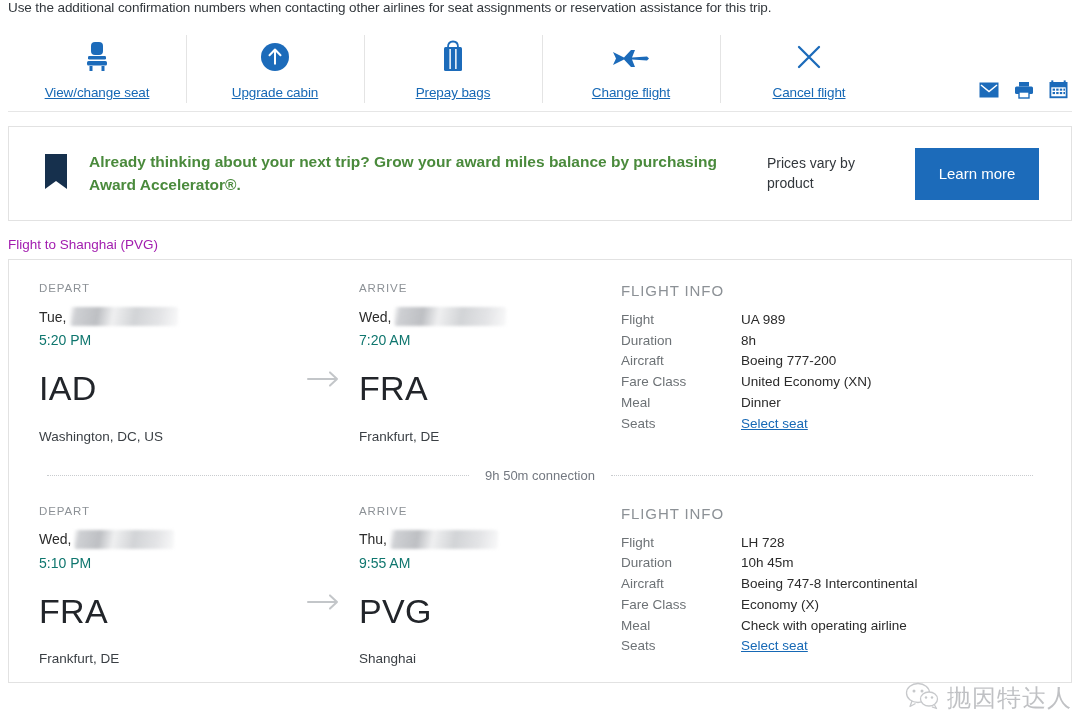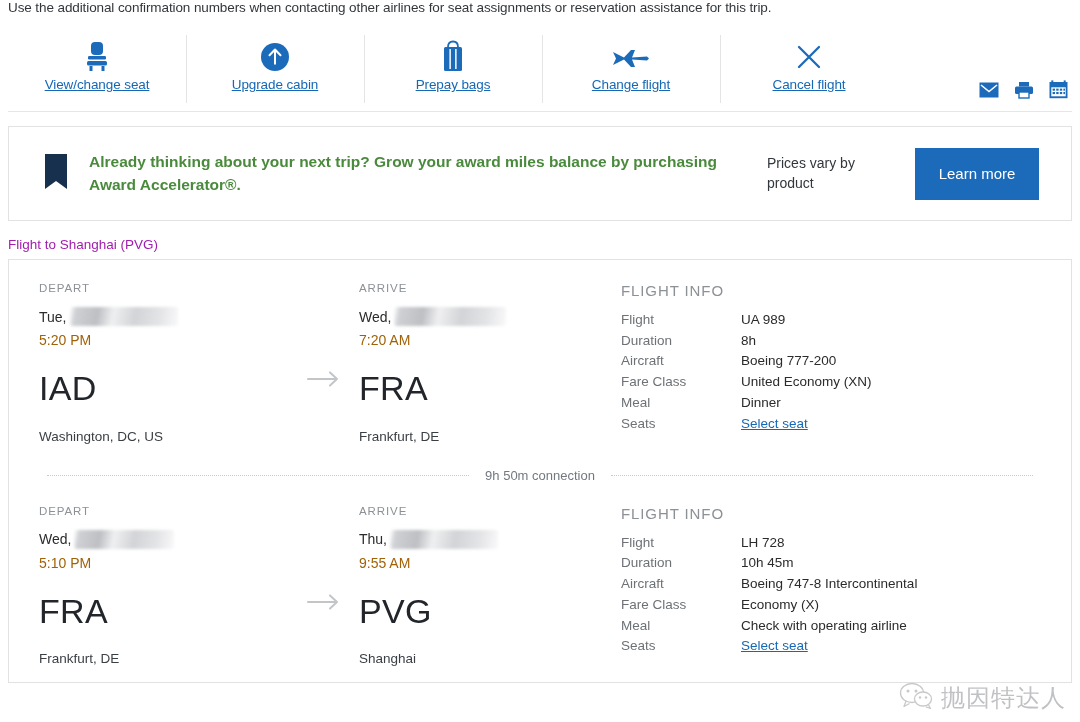--- a/index.html
+++ b/index.html
@@ -47,21 +47,21 @@
     width: 1px;
     background: #e4e4e4;
   }
   .tool .glyph {
     height: 40px;
     display: flex;
     align-items: center;
     justify-content: center;
   }
   .tool .tlabel {
-    margin-top: 0;
+    margin-top: 8px;
     font-size: 13.5px;
     color: #1668b5;
     text-decoration: underline;
     letter-spacing: -0.1px;
   }
 
   .util-icons {
     position: absolute;
     right: 4px;
     bottom: 6px;
@@ -172,21 +172,21 @@
         rgba(198,200,204,0.85) 6%,
         rgba(186,188,192,0.95) 26%,
         rgba(226,227,229,0.55) 40%,
         rgba(205,207,210,0.9)  60%,
         rgba(218,219,222,0.75) 82%,
         rgba(231,232,234,0.25) 100%);
     filter: blur(1.6px);
   }
   .timeline {
     font-size: 14px;
-    color: #a16207;
+    color: #0f766e;
     margin-top: 6px;
   }
   .airport {
     font-size: 34px;
     font-weight: normal;
     color: #22252a;
     letter-spacing: 0.3px;
     margin-top: 22px;
     line-height: 1.08;
   }
@@ -230,21 +230,21 @@
   .connection .ctext {
     font-size: 13px;
     color: #737880;
     padding: 0 16px;
     white-space: nowrap;
   }
 
   
   .watermark {
     position: absolute;
-    right: 14px;
+    right: 8px;
     bottom: 8px;
     display: flex;
     align-items: flex-start;
     gap: 8px;
     opacity: 0.55;
     pointer-events: none;
   }
   .wm-text {
     font-size: 24px;
     color: #8d9095;

